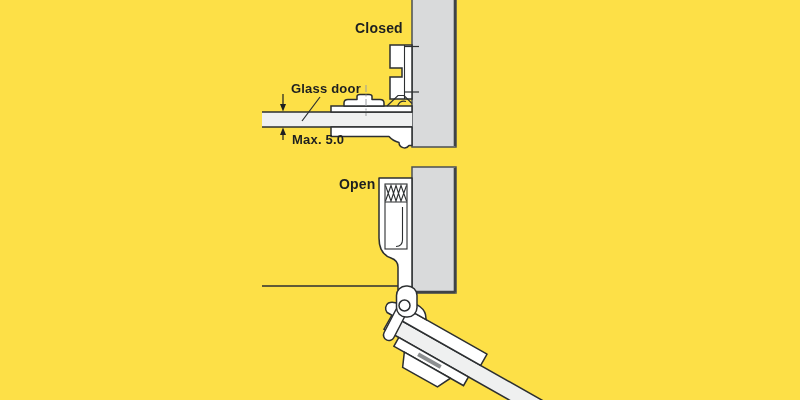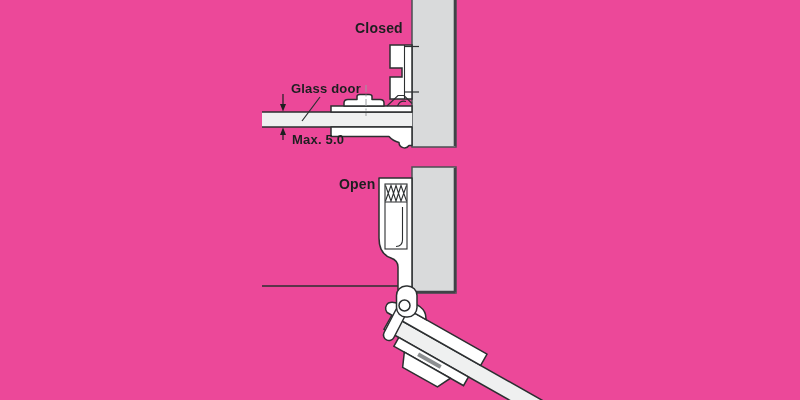--- a/index.html
+++ b/index.html
@@ -1,16 +1,16 @@
 <!DOCTYPE html>
 <html><head>
 <meta charset="utf-8">
 <style>
   html,body{margin:0;padding:0;background:#ffffff;}
-  .canvas{position:relative;width:800px;height:400px;background:#ec4899;overflow:hidden;}
+  .canvas{position:relative;width:800px;height:400px;background:#fde047;overflow:hidden;}
   svg{display:block;}
   .stroke{fill:none;stroke:#2c2f31;stroke-width:1.5;}
   .part{fill:#ffffff;stroke:#2c2f31;stroke-width:1.5;}
   .thin{fill:none;stroke:#2c2f31;stroke-width:1.1;}
   .detail{fill:none;stroke:#2c2f31;stroke-width:1.2;}
   .panel{stroke:#4b4f53;stroke-width:1.5;}
   .panel-edge{fill:none;stroke:#3f4347;stroke-width:2.4;}
   .axis{fill:none;stroke:#9a9da0;stroke-width:1;stroke-dasharray:7 2.5 2 2.5;}
   .screw{fill:none;stroke:#8c8f91;stroke-width:4;}
   .arrow{fill:#1d1f20;stroke:none;}

